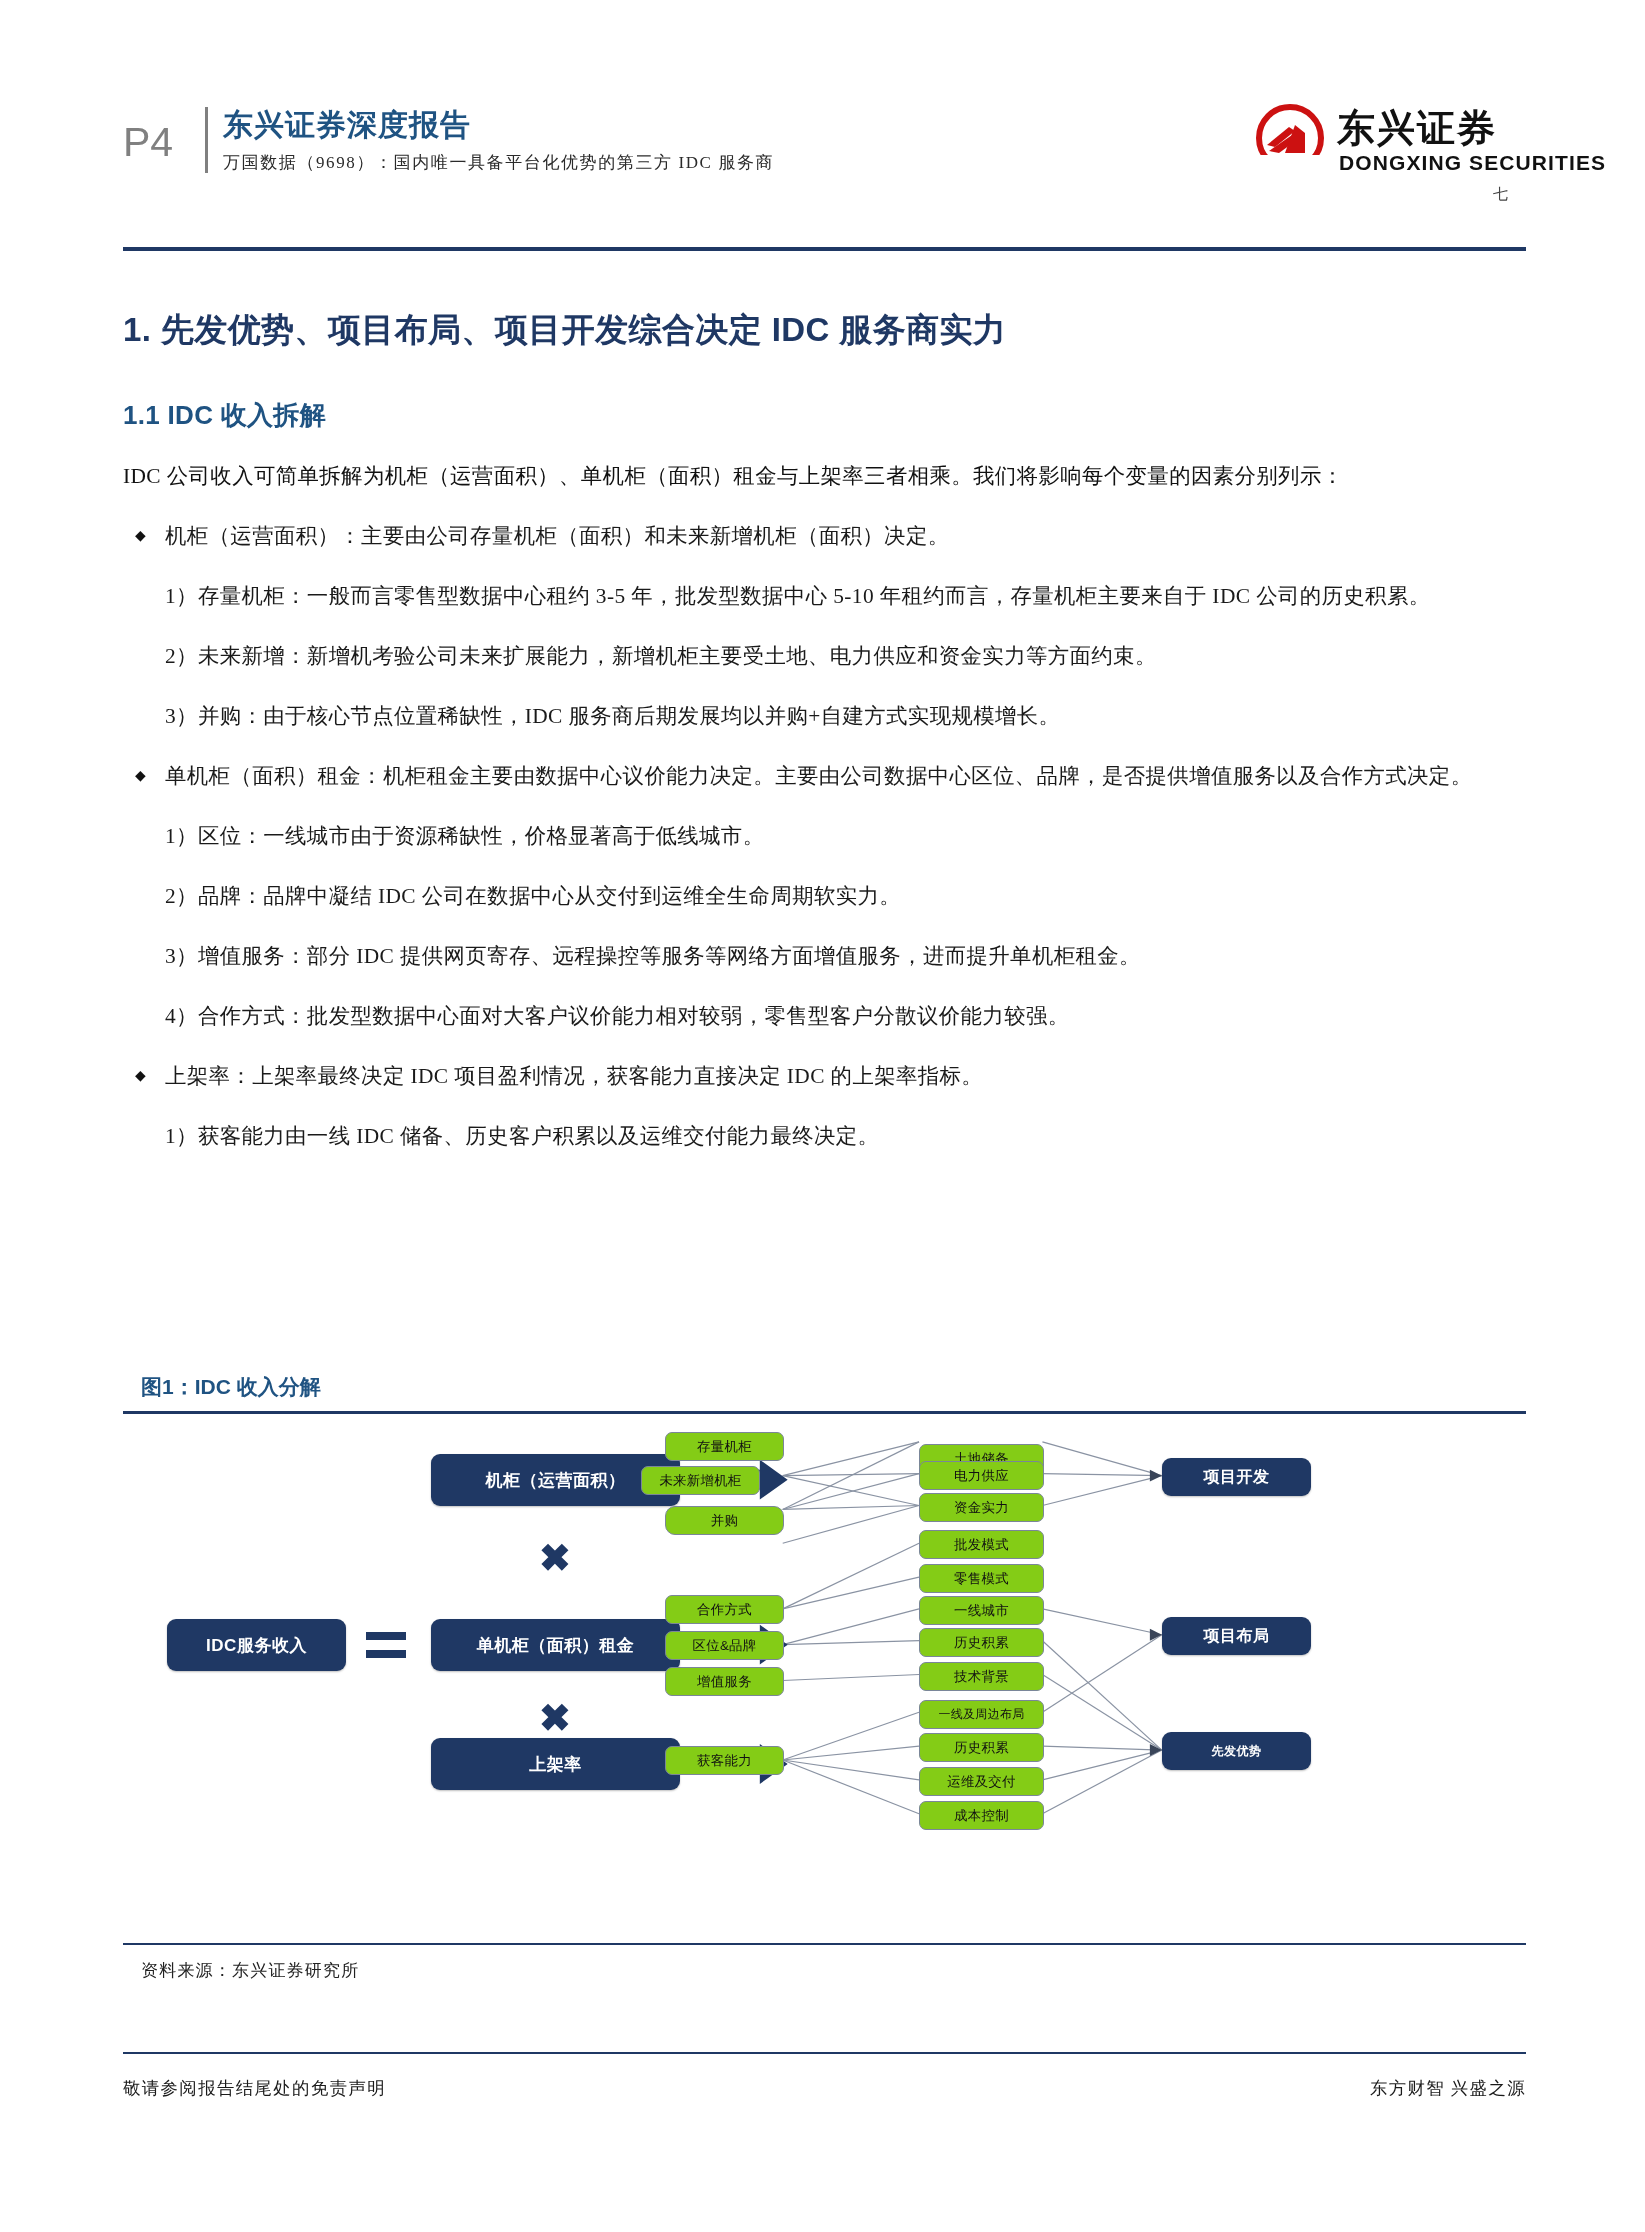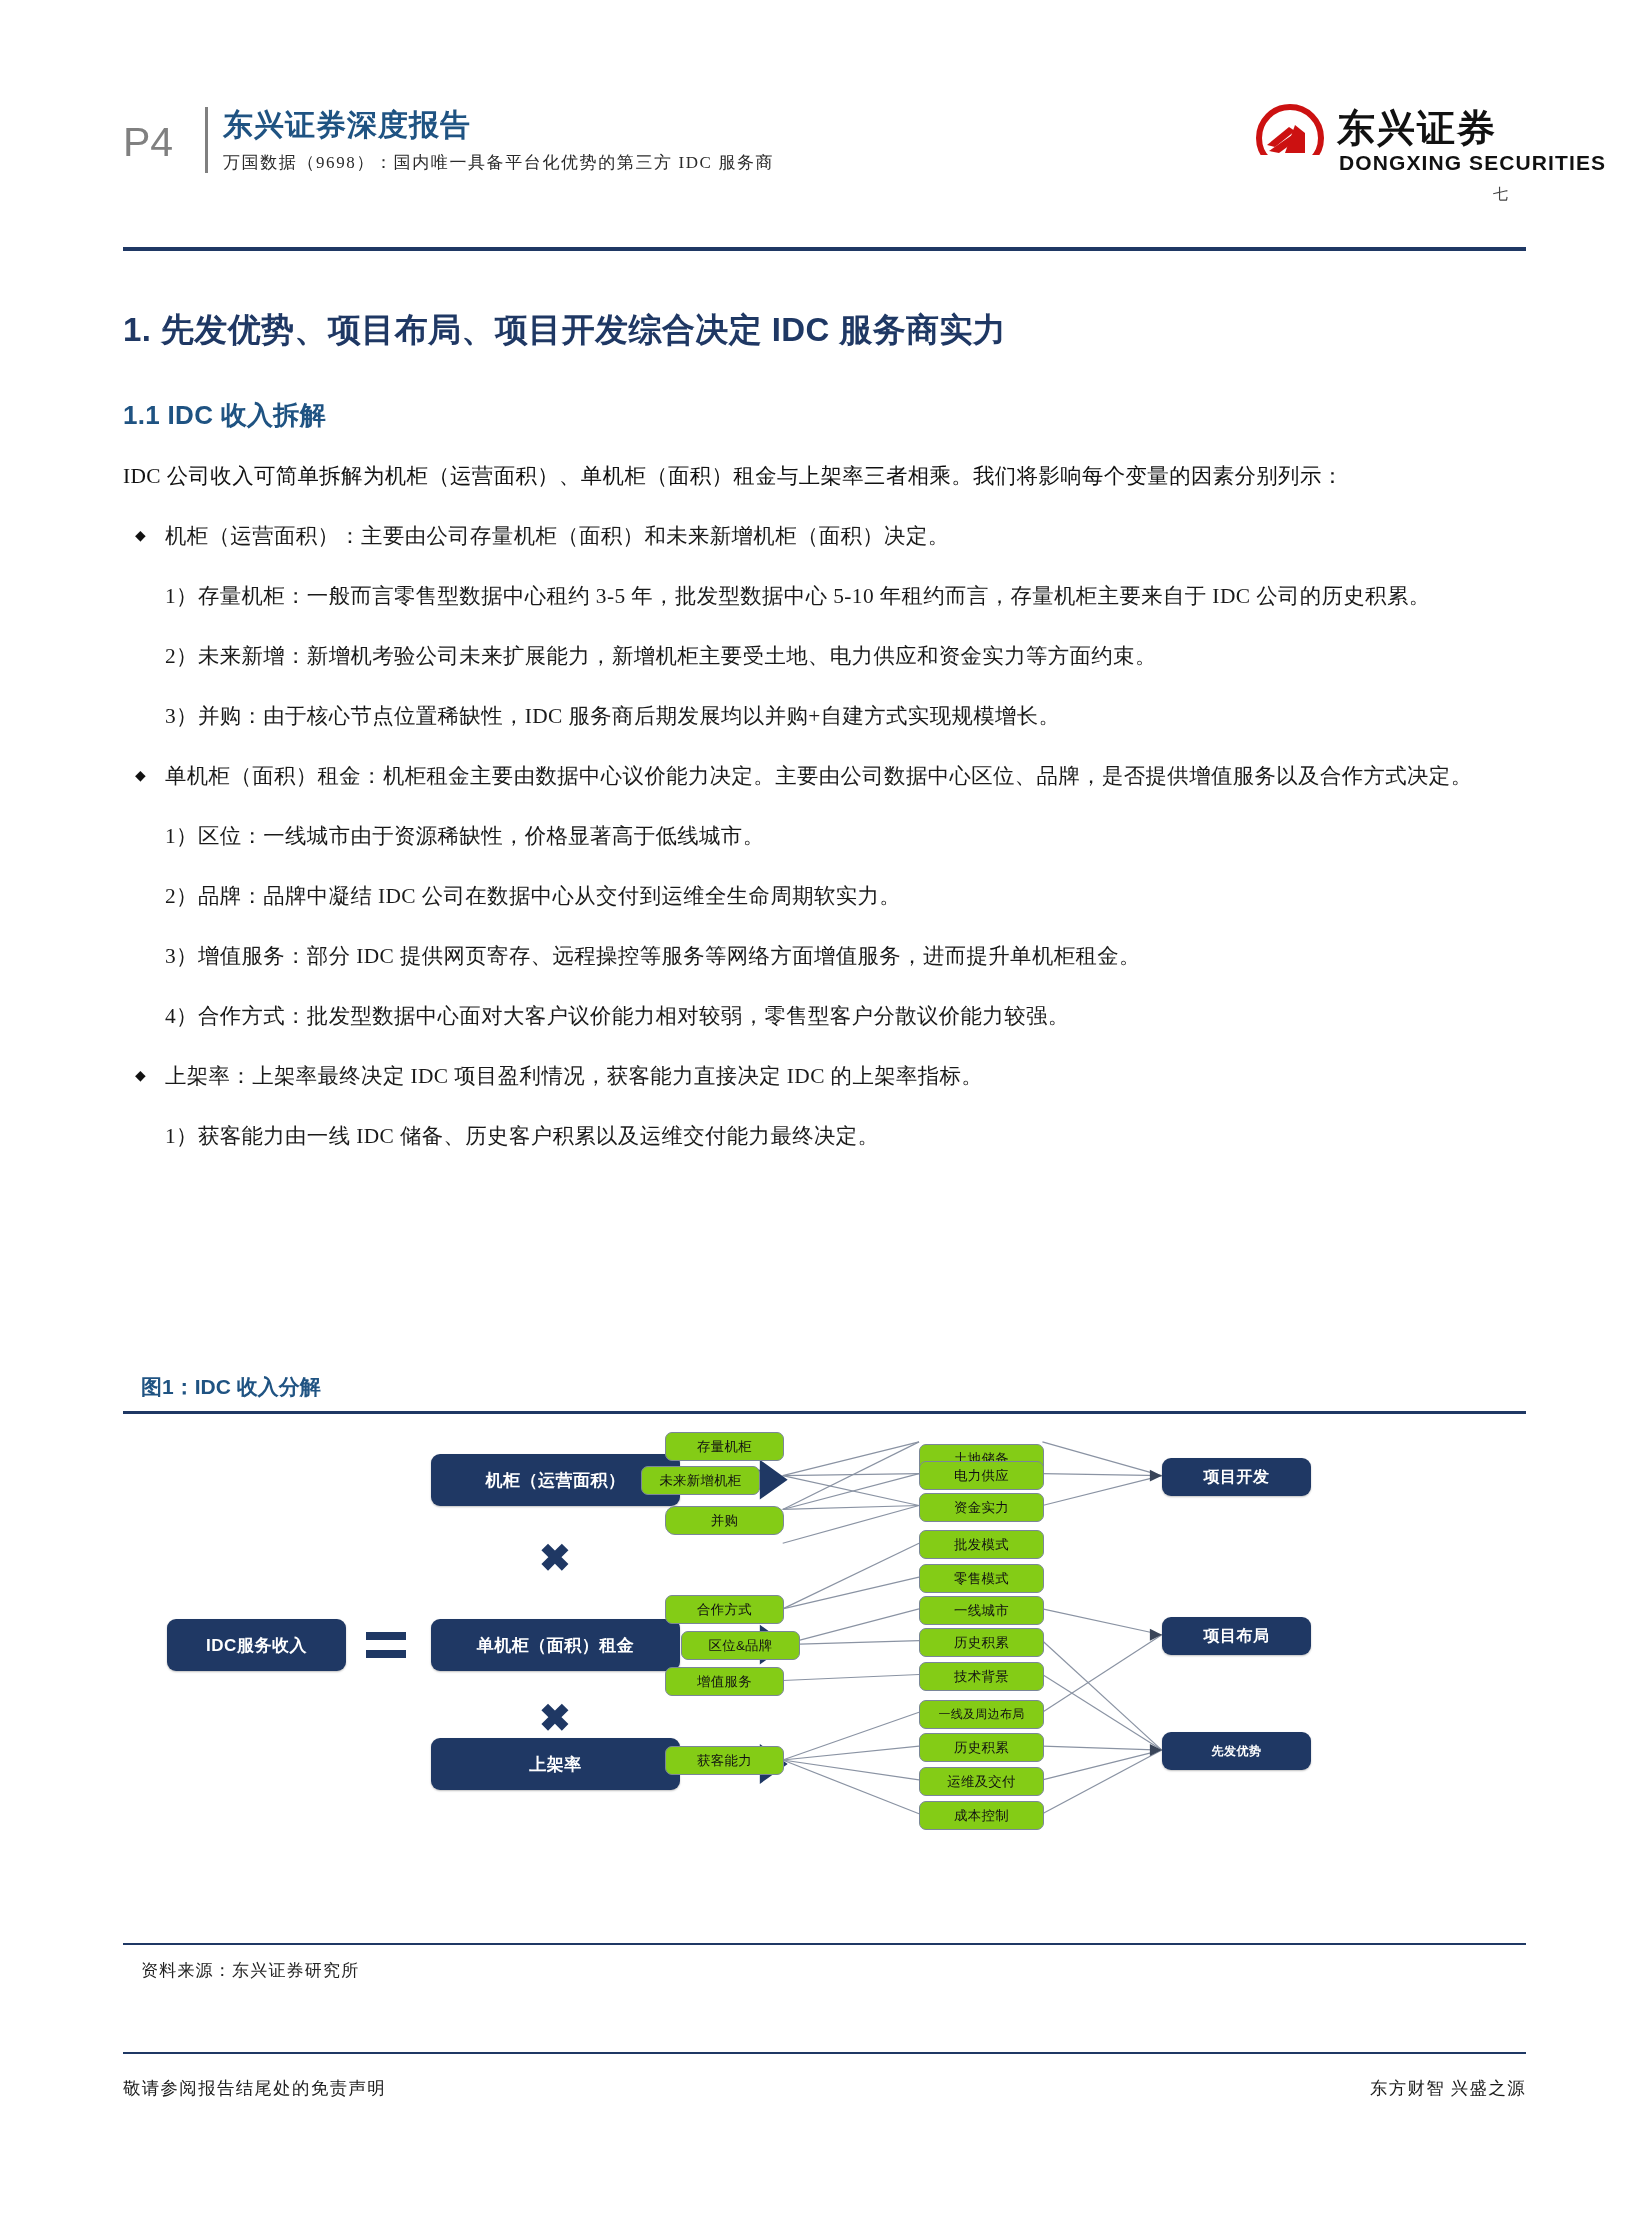--- a/index.html
+++ b/index.html
@@ -454,21 +454,21 @@
       <div class="wb" style="left:518px; top:52px; width:117px; height:27px;">
         <span>未来新增机柜</span>
         </div>
       <div class="wb" style="left:542px; top:92px; width:117px; height:27px;border-radius:10px;">
         <span>并购</span>
         </div>
 
       <div class="wb" style="left:542px; top:181px; width:117px; height:27px;">
         <span>合作方式</span>
         </div>
-      <div class="wb" style="left:542px; top:217px; width:117px; height:27px;margin-left:16px;">
+      <div class="wb" style="left:542px; top:217px; width:117px; height:27px;">
         <span>区位&amp;品牌</span>
         </div>
       <div class="wb" style="left:542px; top:253px; width:117px; height:27px;">
         <span>增值服务</span>
         </div>
 
       <div class="wb" style="left:542px; top:332px; width:117px; height:27px;">
         <span>获客能力</span>
         </div>
 

